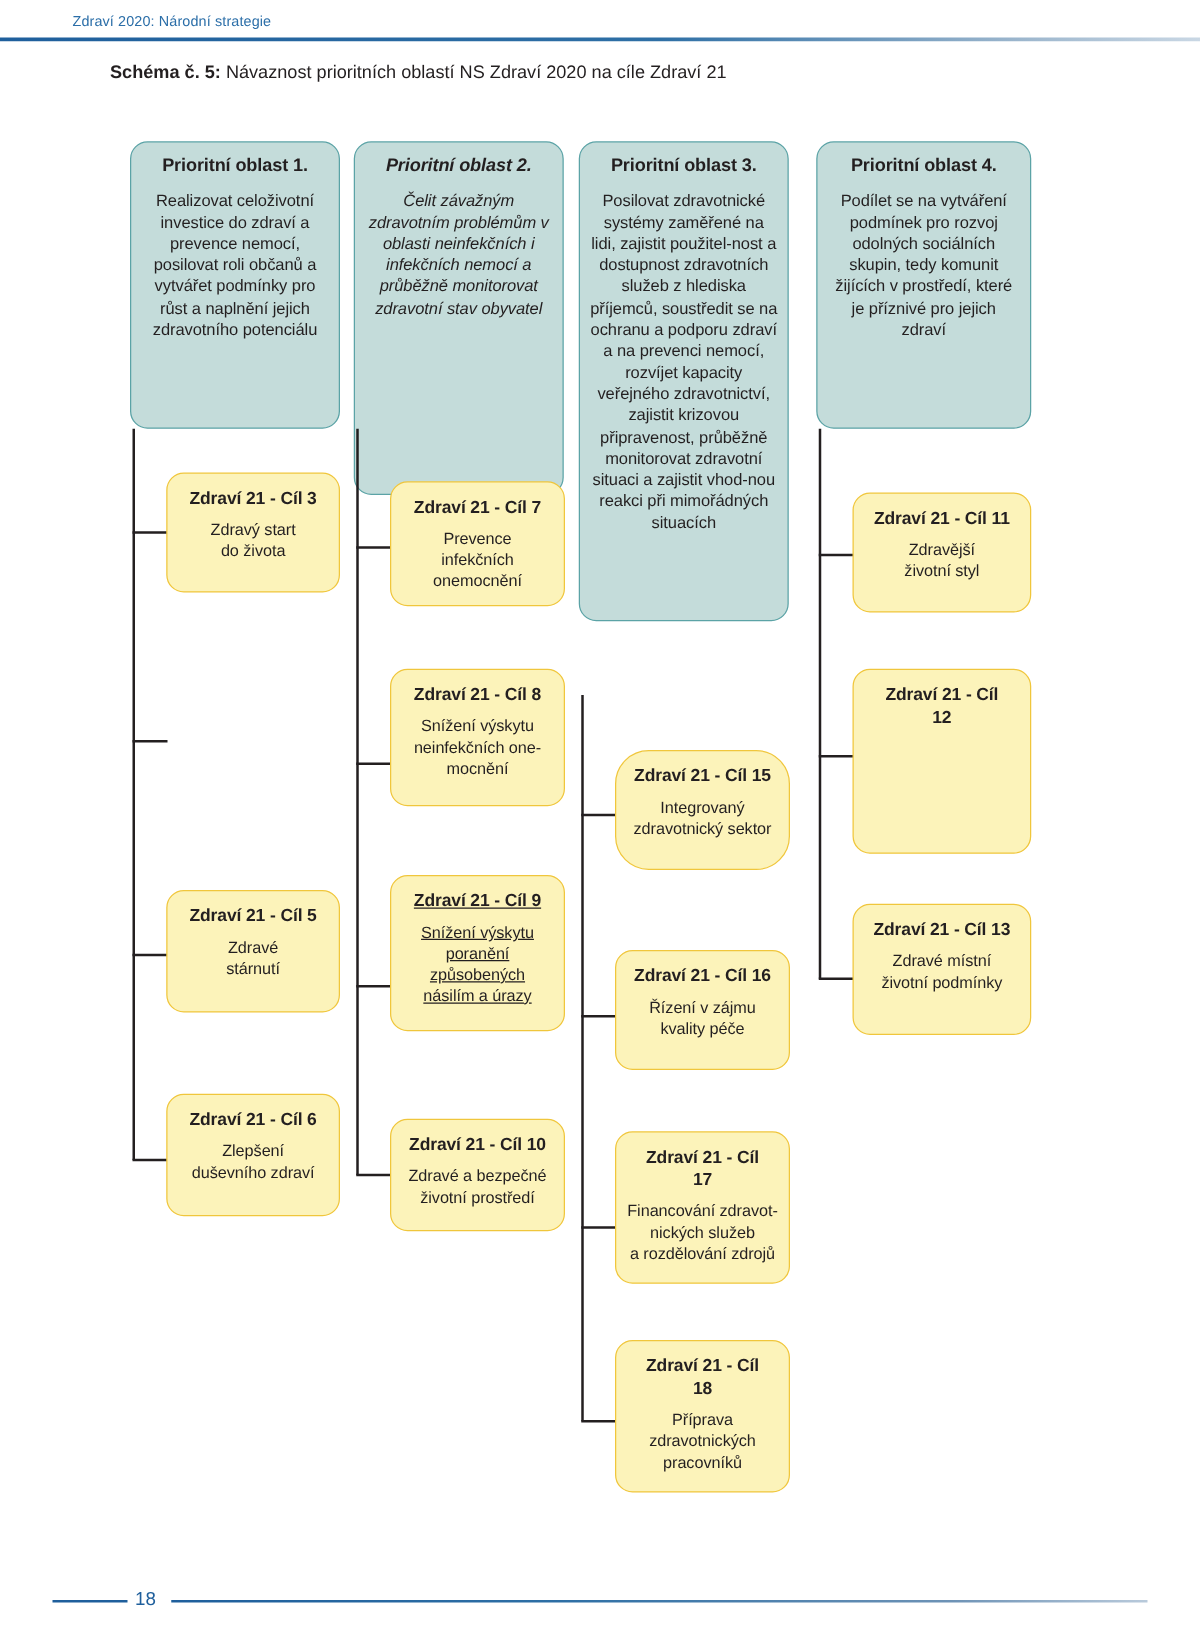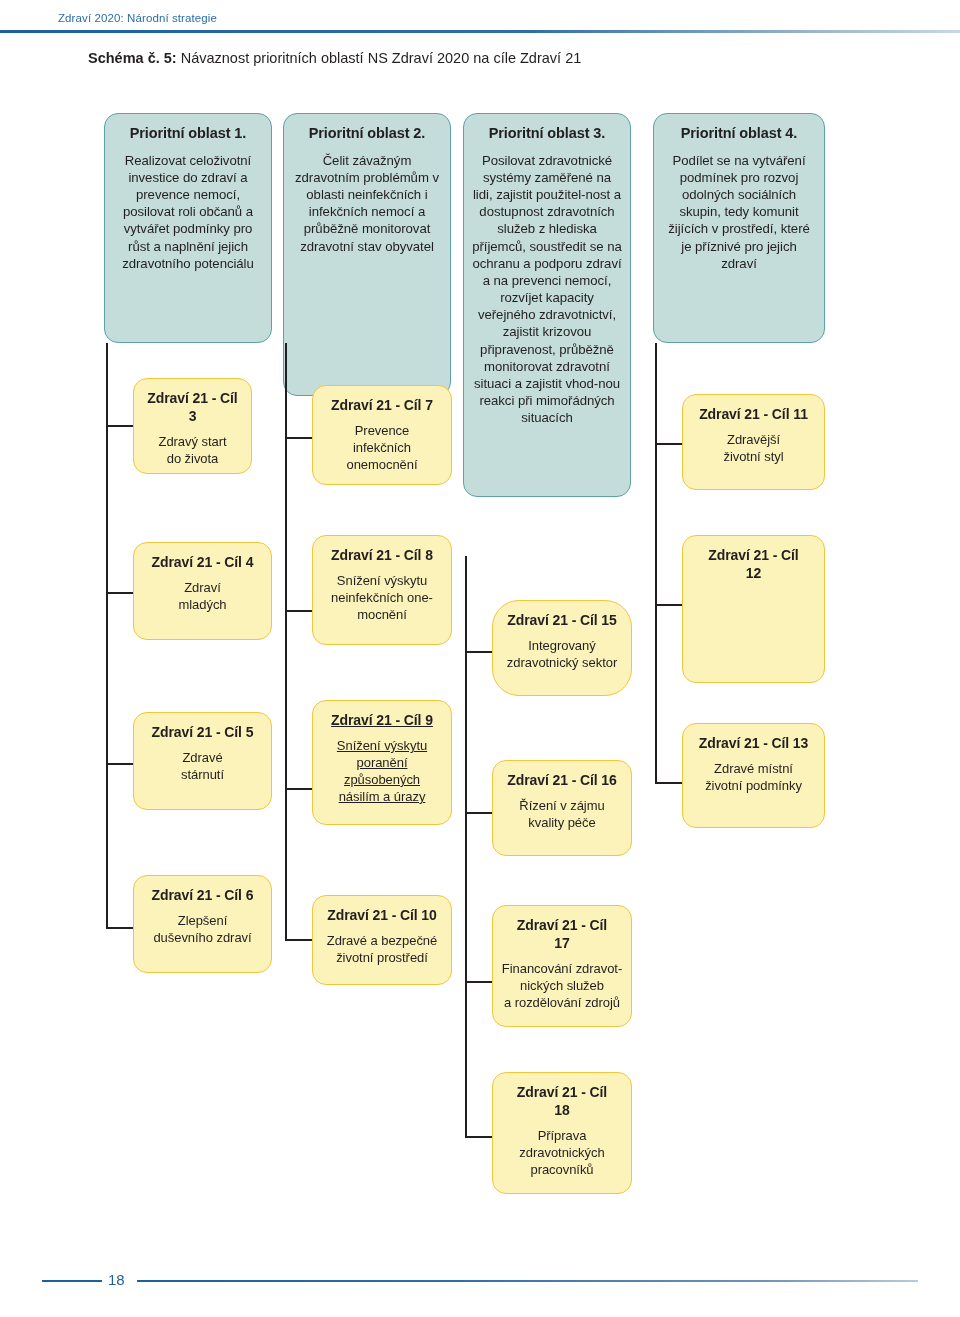--- a/index.html
+++ b/index.html
@@ -117,42 +117,37 @@
     <div class="box area" style="left:104px; top:113px; width:168px; height:230px;">
       <span class="b-title">Prioritní oblast 1.</span>
       <span class="b-body">Realizovat celoživotní investice do zdraví a prevence nemocí, posilovat roli občanů a vytvářet podmínky pro růst a naplnění jejich zdravotního potenciálu</span>
     </div>
     <div class="trunk" style="left:106px; top:343px; height:585px;"></div>
     <div class="stub" style="left:106px; top:425px; width:28px;"></div>
     <div class="stub" style="left:106px; top:592px; width:28px;"></div>
     <div class="stub" style="left:106px; top:763px; width:28px;"></div>
     <div class="stub" style="left:106px; top:927px; width:28px;"></div>
 
-    <div class="box goal" style="left:133px; top:378px; width:119px; height:96px;">
+    <div class="box goal" style="left:133px; top:378px; width:139px; height:96px;">
       <span class="b-title">Zdraví 21 - Cíl 3</span>
       <span class="b-body" style="white-space:pre-line;">Zdravý start
 do života</span>
-    </div>
-    <div class="box goal" style="left:133px; top:542px; width:139px; height:98px;">
-      <span class="b-title">Zdraví 21 - Cíl 4</span>
-      <span class="b-body" style="white-space:pre-line;">Zdraví
-mladých</span>
     </div>
     <div class="box goal" style="left:133px; top:712px; width:139px; height:98px;">
       <span class="b-title">Zdraví 21 - Cíl 5</span>
       <span class="b-body" style="white-space:pre-line;">Zdravé
 stárnutí</span>
     </div>
     <div class="box goal" style="left:133px; top:875px; width:139px; height:98px;">
       <span class="b-title">Zdraví 21 - Cíl 6</span>
       <span class="b-body" style="white-space:pre-line;">Zlepšení
 duševního zdraví</span>
     </div>
 
-    <div class="box area" style="left:283px; top:113px; width:168px; height:283px;">
+    <div class="box area" style="left:283px; top:113px; width:168px; height:283px;font-style:italic;">
       <span class="b-title">Prioritní oblast 2.</span>
       <span class="b-body">Čelit závažným zdravotním problémům v oblasti neinfekčních i infekčních nemocí a průběžně monitorovat zdravotní stav obyvatel</span>
     </div>
     <div class="trunk" style="left:285px; top:343px; height:597px;"></div>
     <div class="stub" style="left:285px; top:437px; width:28px;"></div>
     <div class="stub" style="left:285px; top:610px; width:28px;"></div>
     <div class="stub" style="left:285px; top:788px; width:28px;"></div>
     <div class="stub" style="left:285px; top:939px; width:28px;"></div>
 
     <div class="box goal" style="left:312px; top:385px; width:140px; height:100px;">

